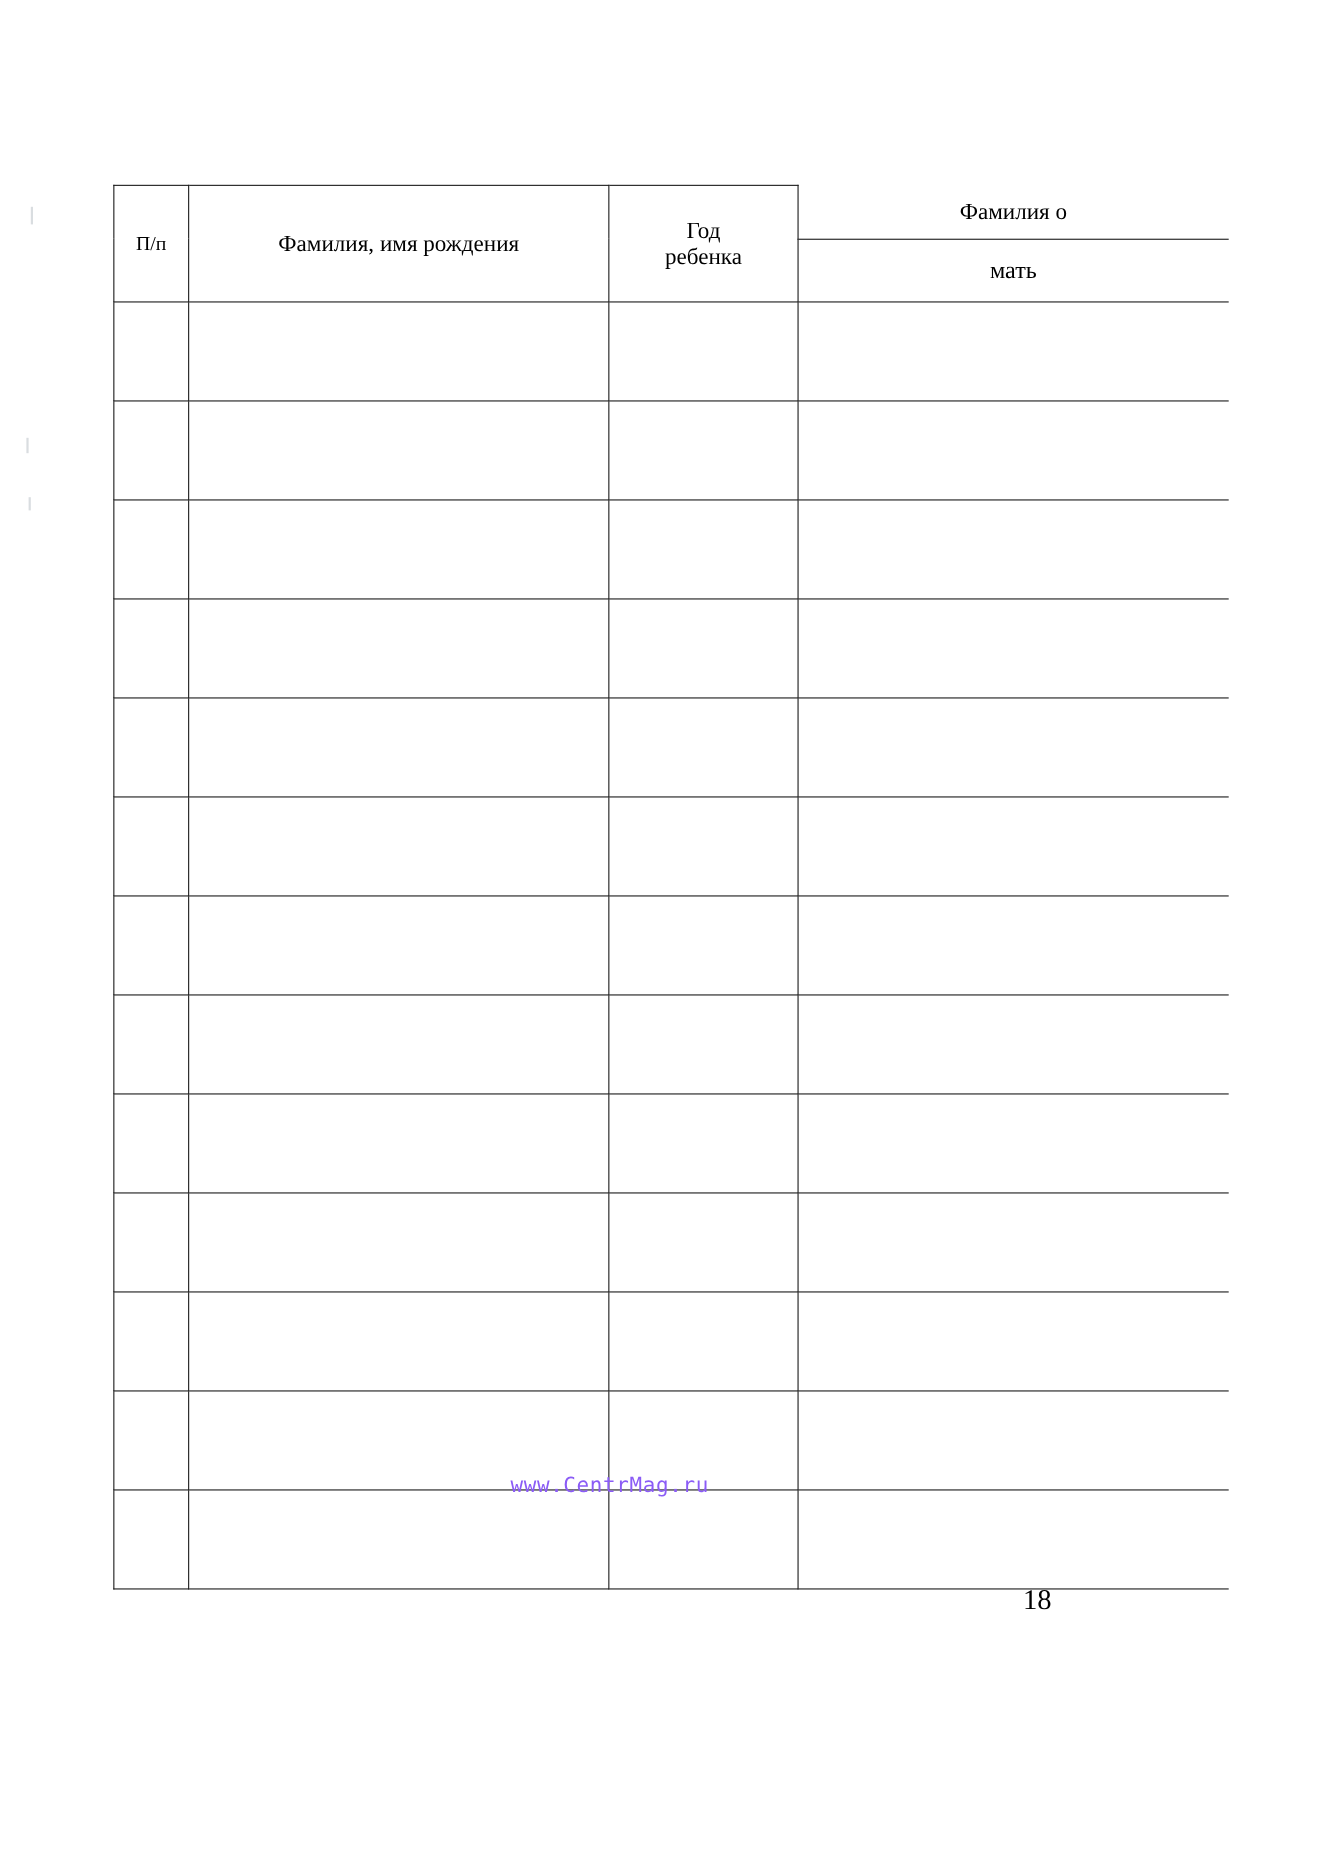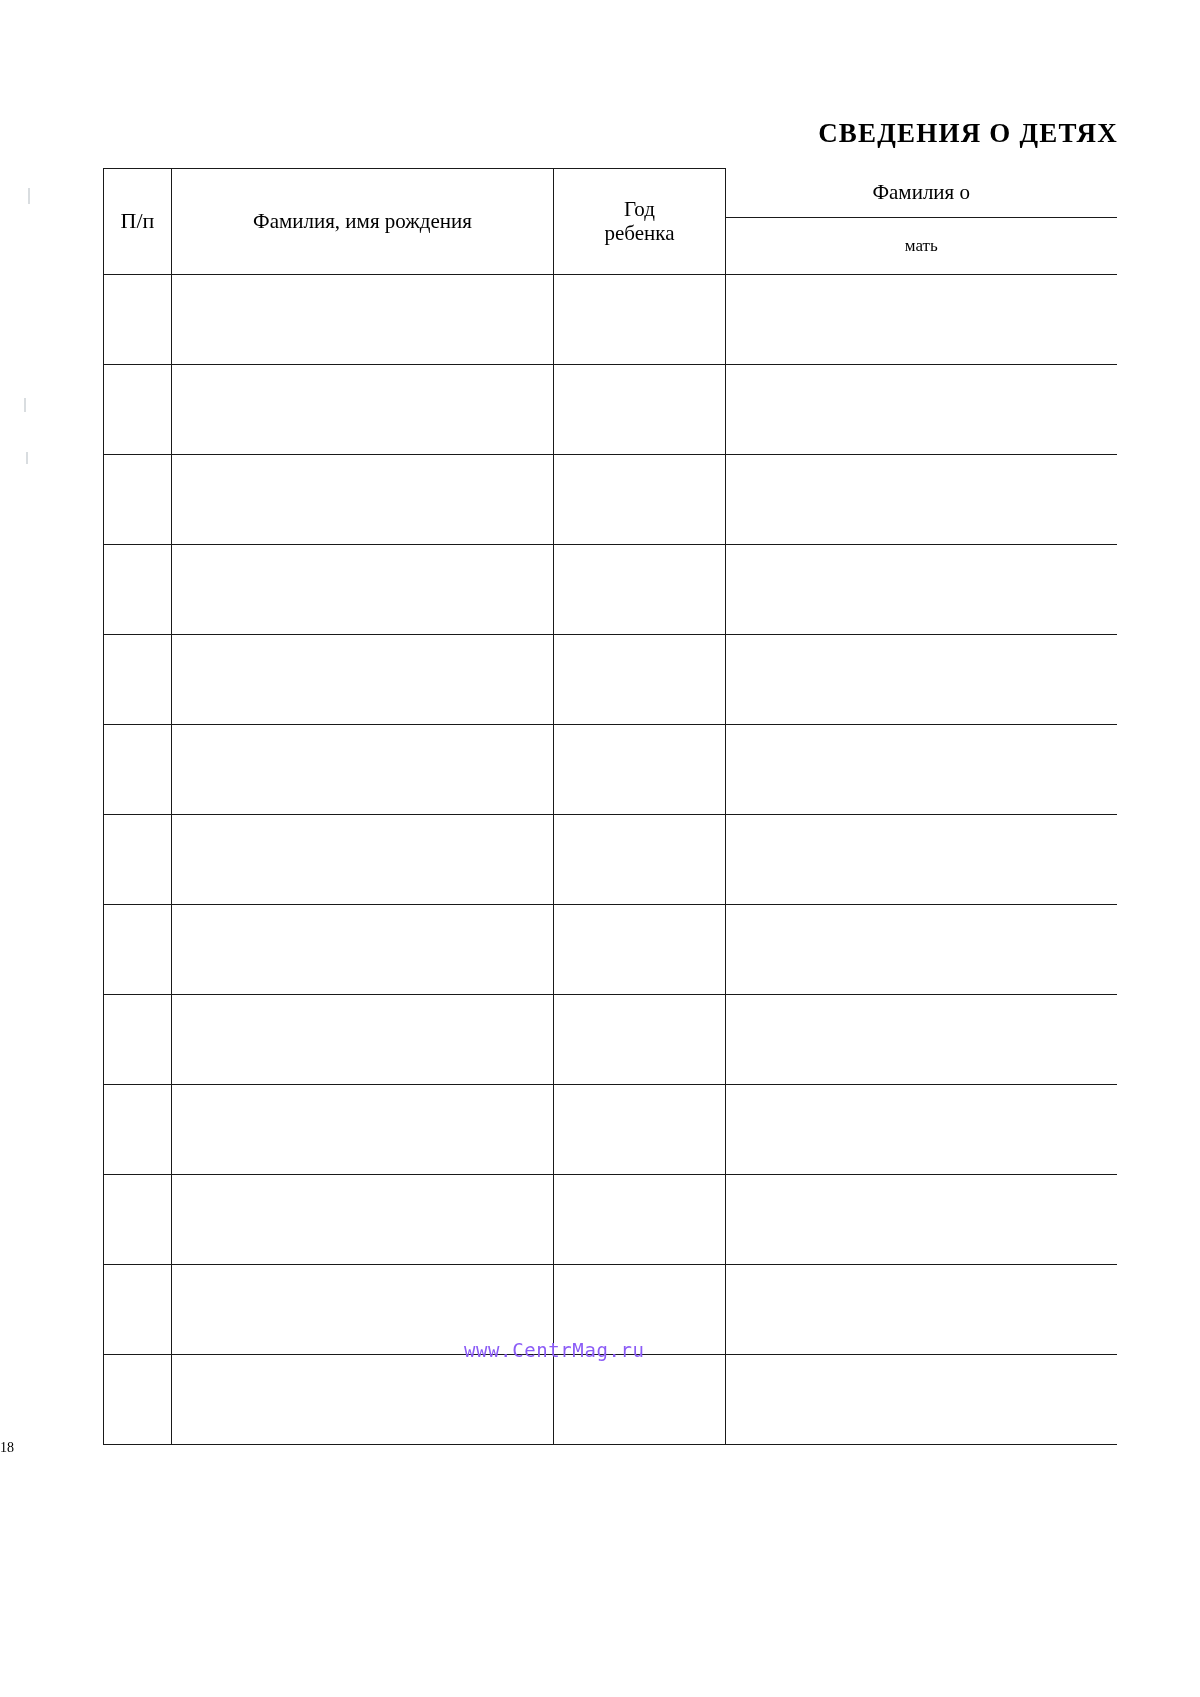--- a/index.html
+++ b/index.html
@@ -67,35 +67,35 @@
   col.c-num    { width: 68px; }
   col.c-name   { width: 382px; }
   col.c-year   { width: 172px; }
   col.c-info   { width: 391px; }
 
   .hdr {
     text-align: center;
     font-size: 21px;
     line-height: 1.16;
   }
-  .hdr-num  { height: 104px; font-size: 22px; margin-top: 34px; }
+  .hdr-num  { height: 104px; font-size: 18px; margin-top: 34px; }
   .hdr-name { height: 104px; }
   .hdr-year { height: 104px; }
 
   .hdr-info-top {
     height: 48px;
     text-align: center;
     font-size: 21px;
     border-top: none !important;
     border-right: none !important;
   }
   .hdr-info-sub {
     height: 56px;
     text-align: center;
-    font-size: 17px;
+    font-size: 22px;
     border-right: none !important;
   }
 
   
   tr.body-row td { height: 89px; }
   tr.body-row td.open-right { border-right: none !important; }
 
   .watermark {
     position: absolute;
     left: 464px;
@@ -105,35 +105,34 @@
     font-family: "DejaVu Sans Mono", monospace;
     letter-spacing: 0.6px;
     white-space: nowrap;
   }
 
   .page-number {
     position: absolute;
     left: 0;
     top: 1440px;
     width: 956px;
-    text-align: left;
-    font-size: 14px;
+    text-align: right;
+    font-size: 26px;
   }
   .page-number span { display: inline-block; }
 </style>
 </head>
 <body>
 
 <div class="page">
 
   <div class="scan-mark m1"></div>
   <div class="scan-mark m2"></div>
   <div class="scan-mark m3"></div>
 
-  <div class="doc-title">СВЕДЕНИЯ О ДЕТЯХ</div>
 
   <div class="table-wrap">
     <table class="grid">
       <colgroup>
         <col class="c-num">
         <col class="c-name">
         <col class="c-year">
         <col class="c-info">
       </colgroup>
       <thead>

